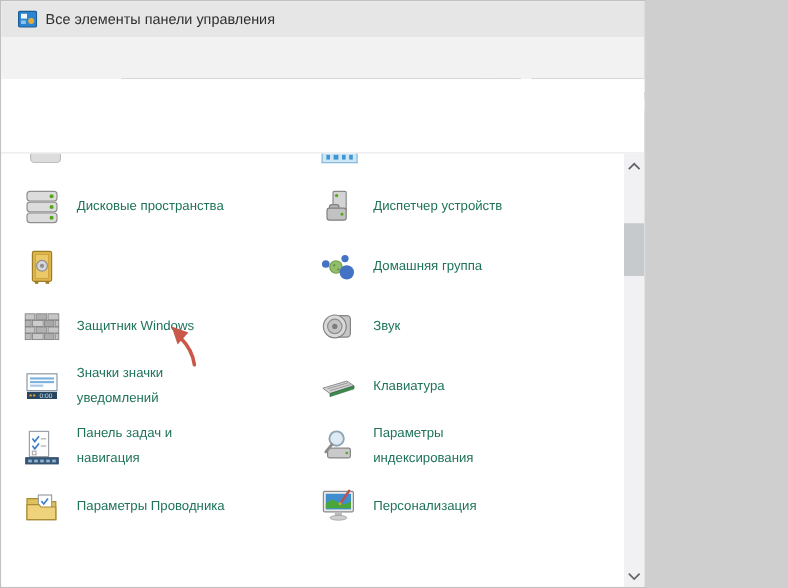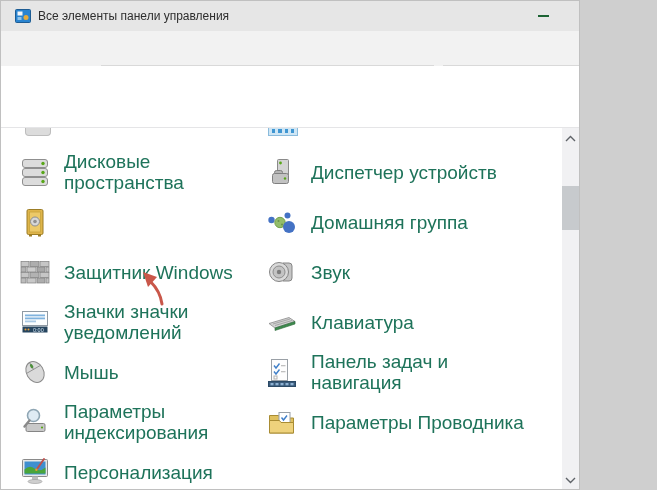--- a/index.html
+++ b/index.html
@@ -1,17 +1,17 @@
 <!DOCTYPE html>
 <html><head>
 <meta charset="utf-8">
 <style>
   html,body{margin:0;padding:0;background:#cfcfcf;}
   #window{
-    position:relative;width:580px;height:490px;background:#ffffff;
+    position:relative;width:538px;height:490px;background:#ffffff;
     font-family:"Liberation Sans","DejaVu Sans",sans-serif;
     overflow:hidden;border:1px solid #c0c0c0;box-sizing:border-box;
   }
   
   .titlebar{position:absolute;left:0;top:0;width:100%;height:30px;background:#e6e6e6;}
   .app-icon{position:absolute;left:14px;top:7px;width:16px;height:16px;}
   .win-title{position:absolute;left:37px;top:0;height:30px;line-height:30px;font-size:12px;color:#2e2e2e;white-space:nowrap;}
   .caption-btn{position:absolute;top:0;width:46px;height:30px;display:flex;align-items:center;justify-content:center;cursor:default;}
   .btn-min{left:519px;} .btn-max{left:565px;} .btn-close{left:611px;}
   .glyph-min{width:11px;height:0;border-top:2px solid #1c6333;}
@@ -39,21 +39,21 @@
   .view-caret{font-size:10px;margin-left:5px;color:#0b6ac1;}
   .vp-line{position:absolute;left:0;top:126px;width:100%;height:1px;background:#e5e5e7;}
   
   .content{position:absolute;left:0;top:127px;width:100%;height:363px;background:#fff;}
   .partial-a{position:absolute;left:24px;top:0;width:24px;height:7px;background:#dcdcdc;border-radius:0 0 4px 4px;border:1px solid #bdbdbd;border-top:none;}
   .partial-b{position:absolute;left:267px;top:0;width:30px;height:8px;background:#cfe6f5;border:1px solid #8abbdc;border-top:none;display:flex;gap:3px;padding:1px 3px;box-sizing:border-box;}
   .partial-b i{display:block;width:4px;height:4px;background:#3f96d2;}
   .items{position:absolute;left:18px;top:19px;width:604px;display:grid;grid-template-columns:247px 1fr;grid-auto-rows:50px;}
   .item{display:flex;align-items:center;gap:13px;cursor:default;}
   .item svg{flex:0 0 auto;}
-  .item-label{font-size:19px;line-height:21px;color:#1e735a;white-space:pre-line;}
+  .item-label{font-size:11px;line-height:21px;color:#1e735a;white-space:pre-line;}
   
   .annot-arrow{position:absolute;left:137px;top:141px;width:30px;height:38px;}
   
   .scrollbar{position:absolute;right:0;top:0;width:17px;height:363px;background:#f1f1f3;}
   .sb-btn{position:absolute;left:0;width:17px;height:17px;display:flex;align-items:center;justify-content:center;}
   .sb-up{top:2px;} .sb-down{bottom:2px;}
   .sb-thumb{position:absolute;left:0;top:58px;width:17px;height:44px;background:#c7cacd;}
 </style>
 </head>
 <body>
@@ -253,31 +253,20 @@
       </div>
 
       <div class="item">
         <svg width="32" height="32" viewBox="0 0 32 32">
           <path d="M3,17.5 L23,11.5 L29,15.5 L9,22 Z" fill="#d2d2d2" stroke="#8a8a8a" stroke-width="0.8"></path>
           <path d="M9,22 L29,15.5 L29,18 L9,24.5 Z" fill="#3e8a4e" stroke="#2f6b3c" stroke-width="0.6"></path>
           <path d="M7,18 L24,13 M9,19.5 L26,14.5" stroke="#9a9a9a" stroke-width="0.8" fill="none"></path>
         </svg>
         <span class="item-label">Клавиатура</span>
       </div>
-      <div class="item">
-        <svg width="32" height="32" viewBox="0 0 32 32">
-          <g transform="rotate(-30 16 16)">
-            <ellipse cx="16" cy="16" rx="8.5" ry="11" fill="#dadada" stroke="#8a8a8a"></ellipse>
-            <path d="M16,5 v8" stroke="#8a8a8a" stroke-width="0.9"></path>
-            <rect x="14.7" y="7" width="2.6" height="4.5" rx="1.3" fill="#4d8f3c"></rect>
-            <path d="M8,13 h16" stroke="#8a8a8a" stroke-width="0.8"></path>
-          </g>
-        </svg>
-        <span class="item-label">Мышь</span>
-      </div>
 
       <div class="item">
         <svg width="32" height="32" viewBox="0 0 32 32">
           <rect x="5.5" y="3.5" width="16" height="21" fill="#fdfdfd" stroke="#9aa0a6"></rect>
           <path d="M8,9.5 l2,2.5 l3.5,-4.5" stroke="#3f7fc9" fill="none" stroke-width="1.4"></path>
           <path d="M8,15.5 l2,2.5 l3.5,-4.5" stroke="#3f7fc9" fill="none" stroke-width="1.4"></path>
           <rect x="15" y="9" width="4.5" height="1.3" fill="#c0c0c0"></rect>
           <rect x="15" y="15" width="4.5" height="1.3" fill="#c0c0c0"></rect>
           <rect x="8" y="20" width="3" height="3" fill="none" stroke="#b0b0b0"></rect>
           <rect x="2.5" y="25.5" width="27" height="5" fill="#3a5a7a" stroke="#2b4a66"></rect>

